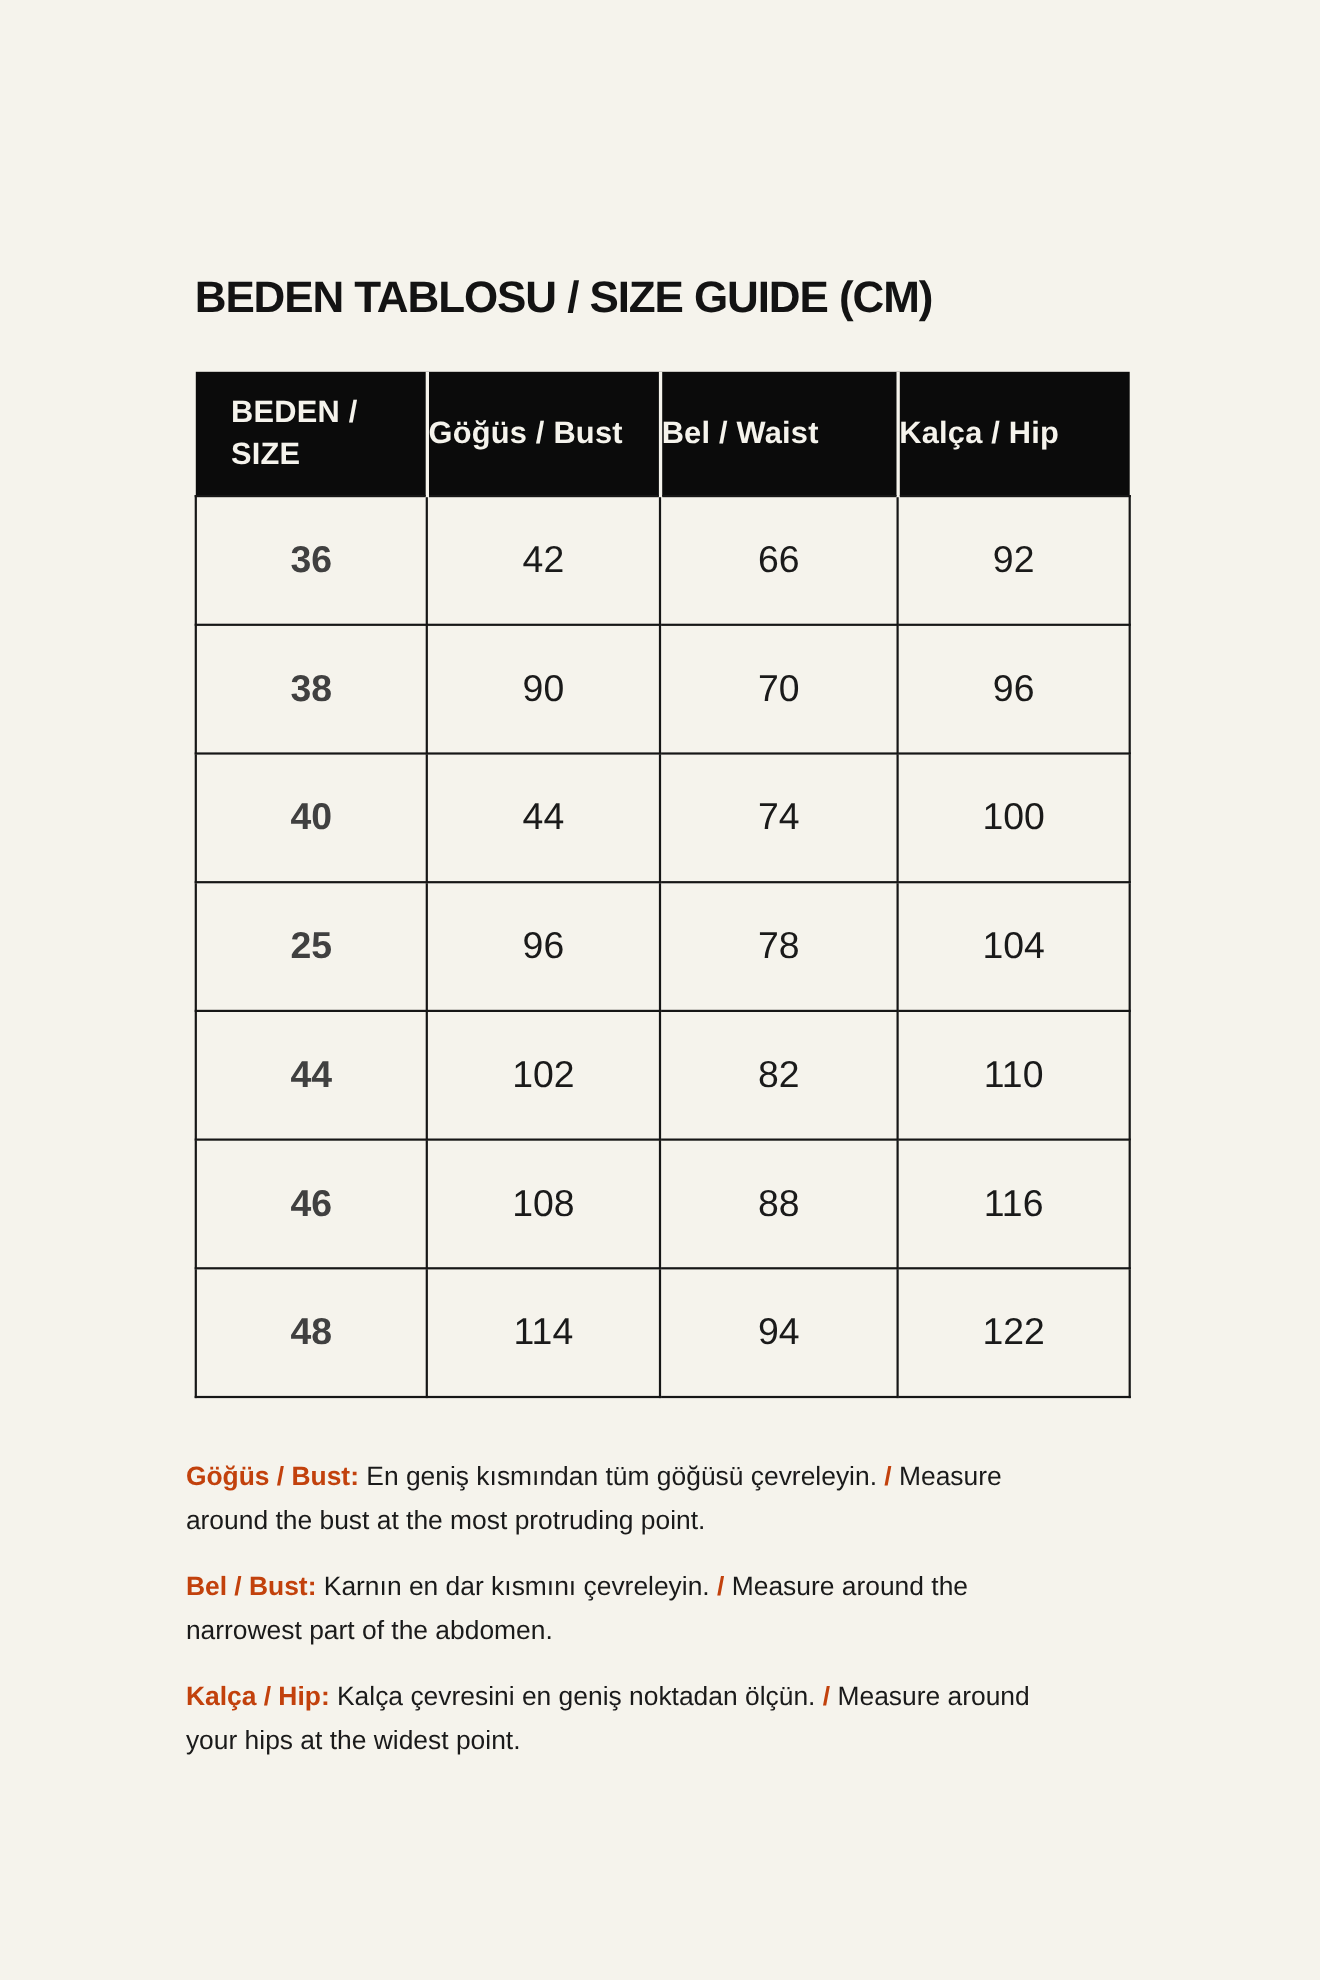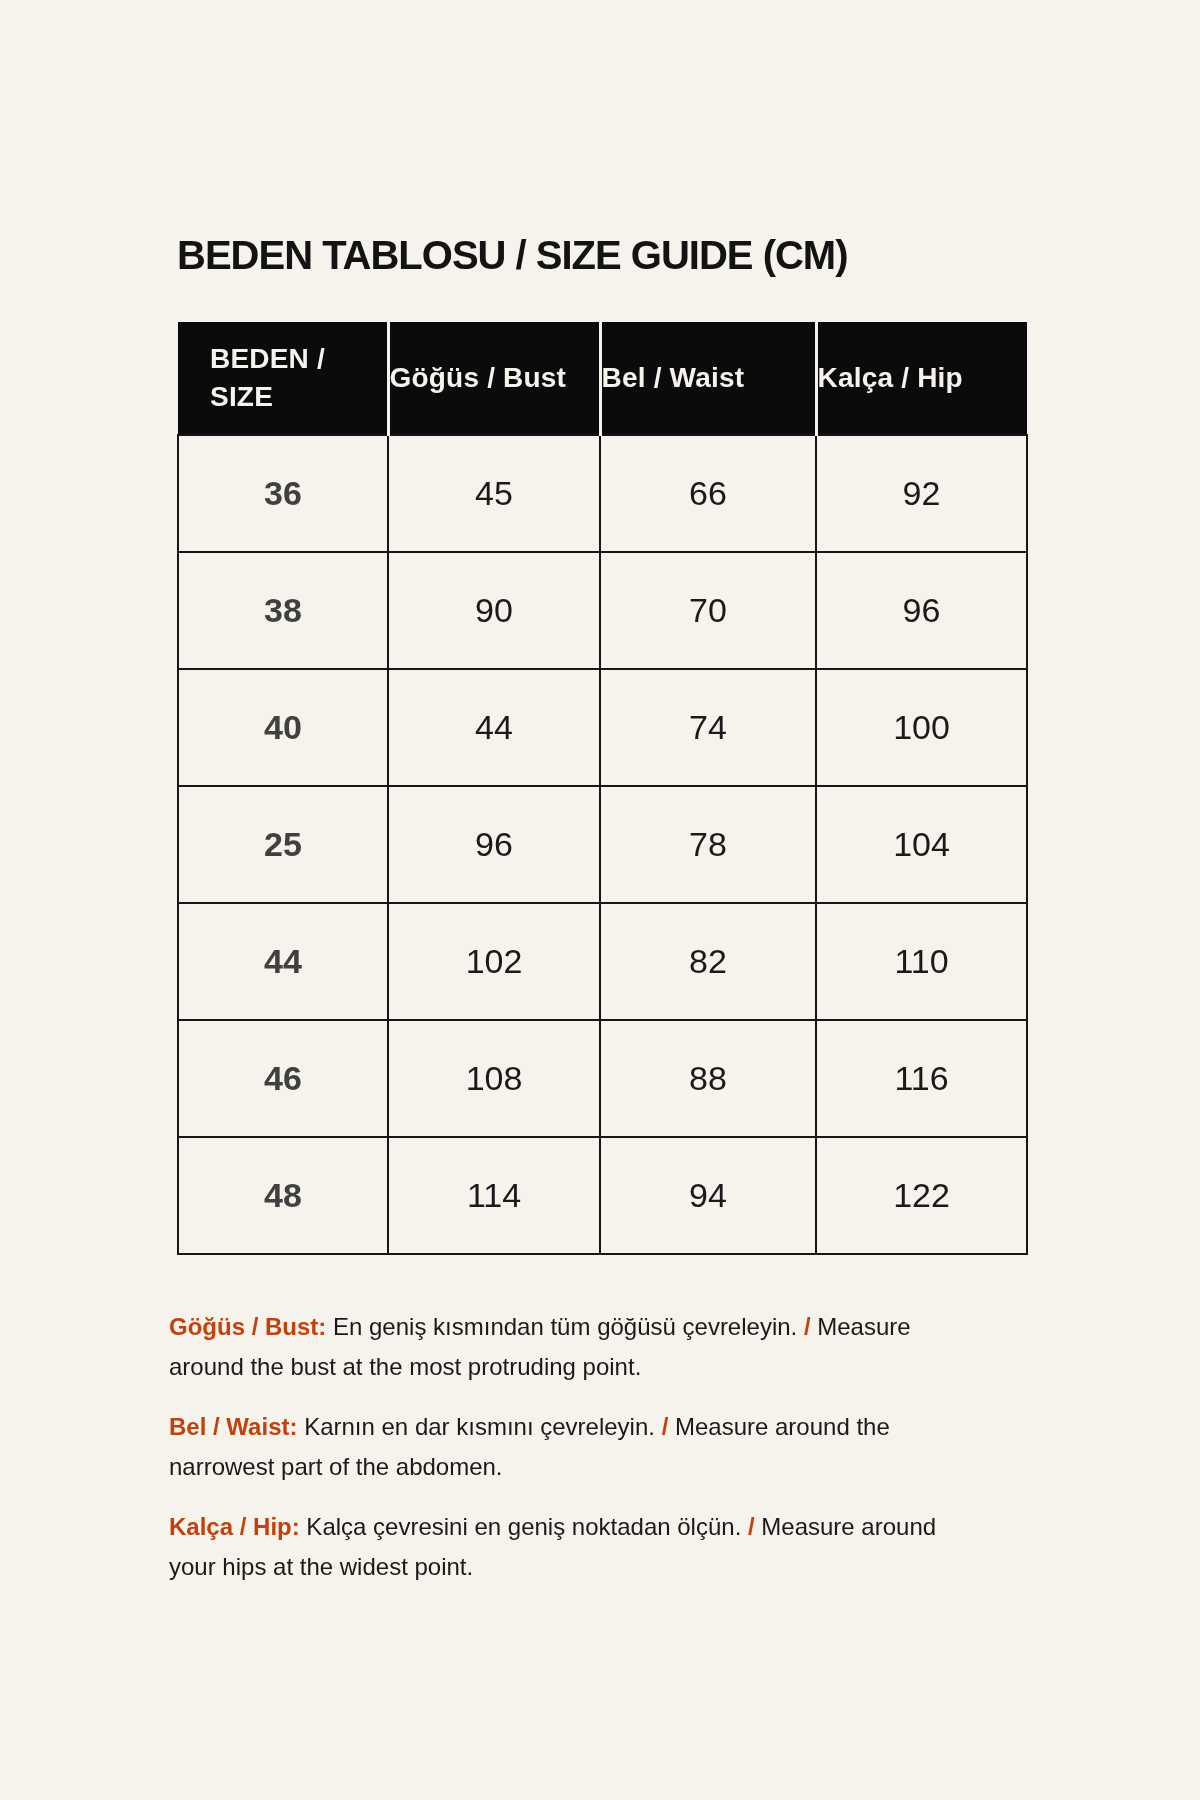--- a/index.html
+++ b/index.html
@@ -12,21 +12,21 @@
     position: relative;
     overflow: hidden;
   }
   .content {
     position: absolute;
     left: 169px;
     top: 232px;
     width: 880px;
   }
   .page-title {
-    margin: 0 0 0 8px;
+    margin: 16px 0 0 8px;
     font-size: 40px;
     line-height: 46px;
     font-weight: 700;
     letter-spacing: -1px;
     color: #131313;
     white-space: nowrap;
   }
   table.size-table {
     margin: 44px 0 0 8px;
     width: 849px;
@@ -101,21 +101,21 @@
         <th class="first">BEDEN /
 SIZE</th>
         <th>Göğüs / Bust</th>
         <th>Bel / Waist</th>
         <th>Kalça / Hip</th>
       </tr>
     </thead>
     <tbody>
       <tr>
         <td class="size-col">36</td>
-        <td>45</td>
+        <td>42</td>
         <td>66</td>
         <td>92</td>
       </tr>
       <tr>
         <td class="size-col">38</td>
         <td>90</td>
         <td>70</td>
         <td>96</td>
       </tr>
       <tr>
@@ -146,17 +146,17 @@
         <td class="size-col">48</td>
         <td>114</td>
         <td>94</td>
         <td>122</td>
       </tr>
     </tbody>
   </table>
 
   <div class="notes">
     <p class="note"><span class="b">Göğüs / Bust:</span><span> En geniş kısmından tüm göğüsü çevreleyin. </span><span class="b">/</span><span> Measure around the bust at the most protruding point.</span></p>
-    <p class="note"><span class="b">Bel / Waist:</span><span> Karnın en dar kısmını çevreleyin. </span><span class="b">/</span><span> Measure around the narrowest part of the abdomen.</span></p>
+    <p class="note"><span class="b">Bel / Bust:</span><span> Karnın en dar kısmını çevreleyin. </span><span class="b">/</span><span> Measure around the narrowest part of the abdomen.</span></p>
     <p class="note"><span class="b">Kalça / Hip:</span><span> Kalça çevresini en geniş noktadan ölçün. </span><span class="b">/</span><span> Measure around your hips at the widest point.</span></p>
   </div>
 
 </div>
 
 </body></html>

